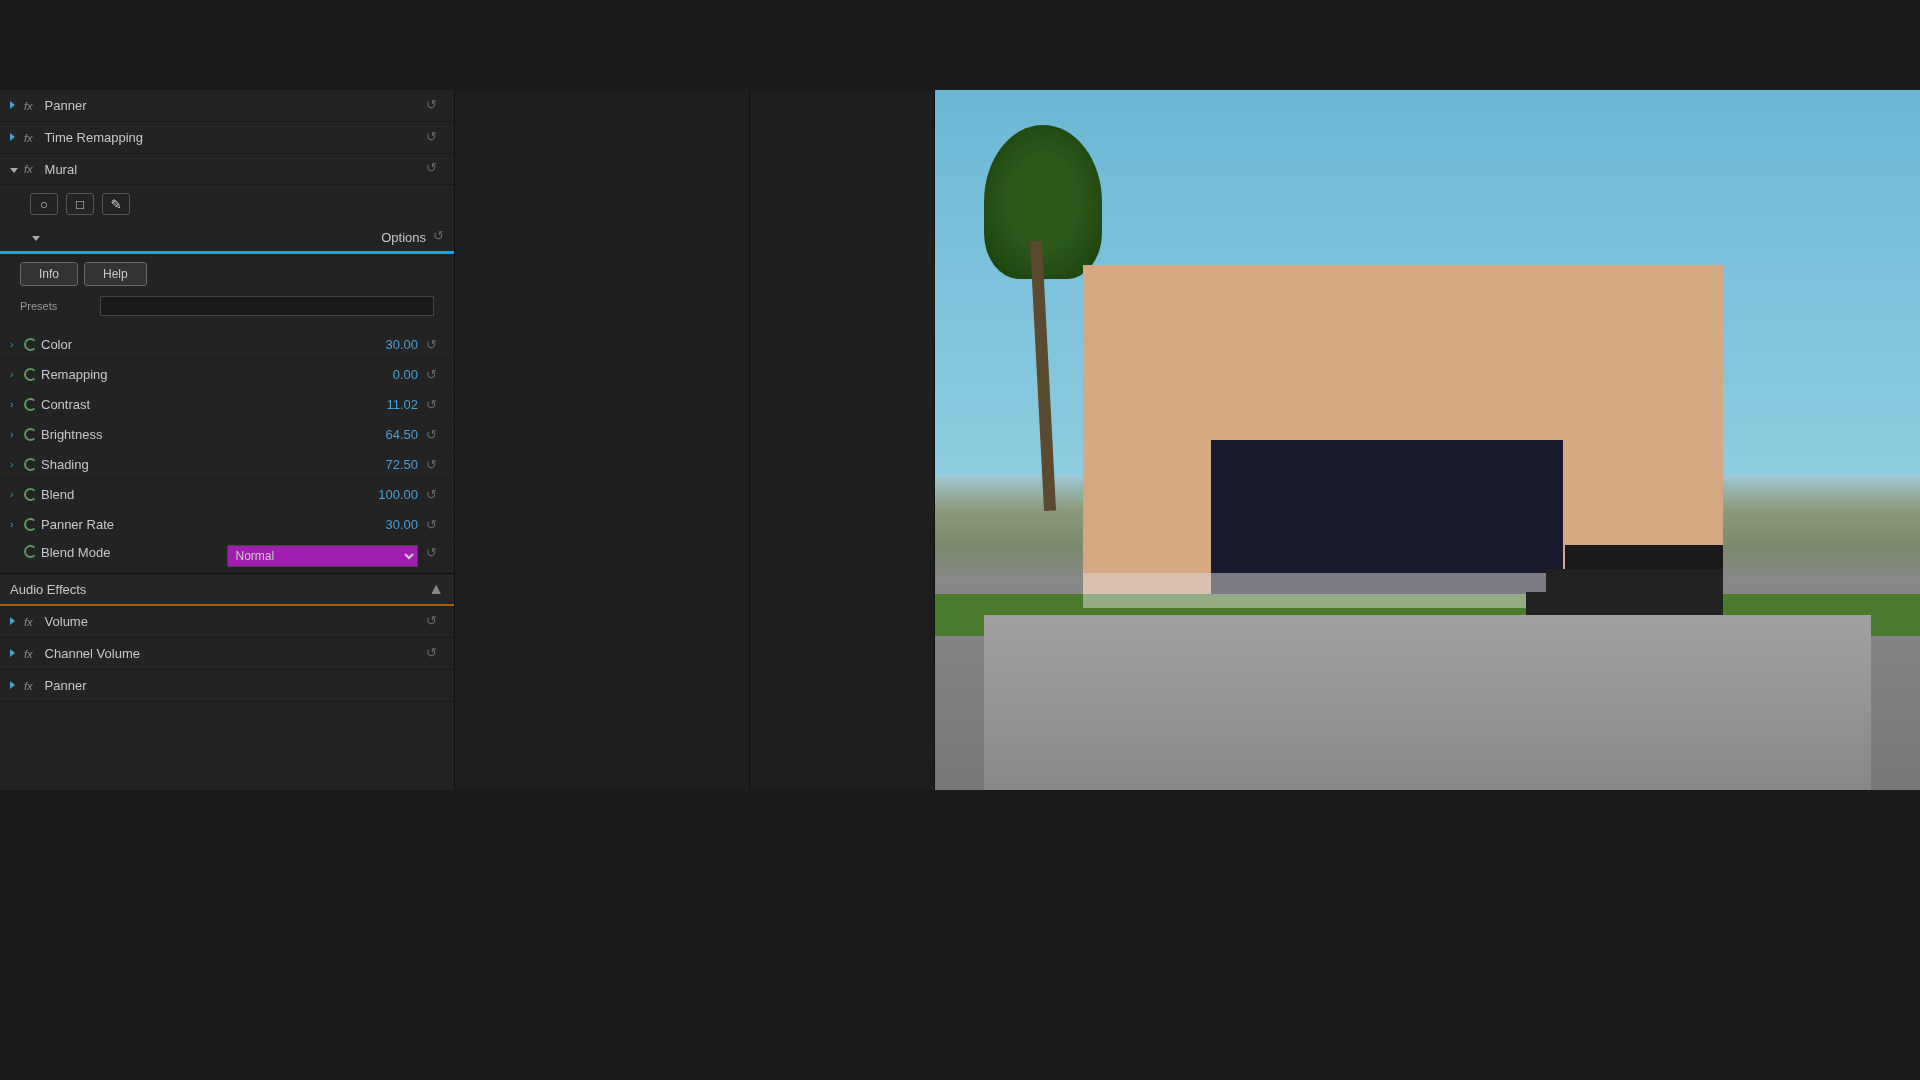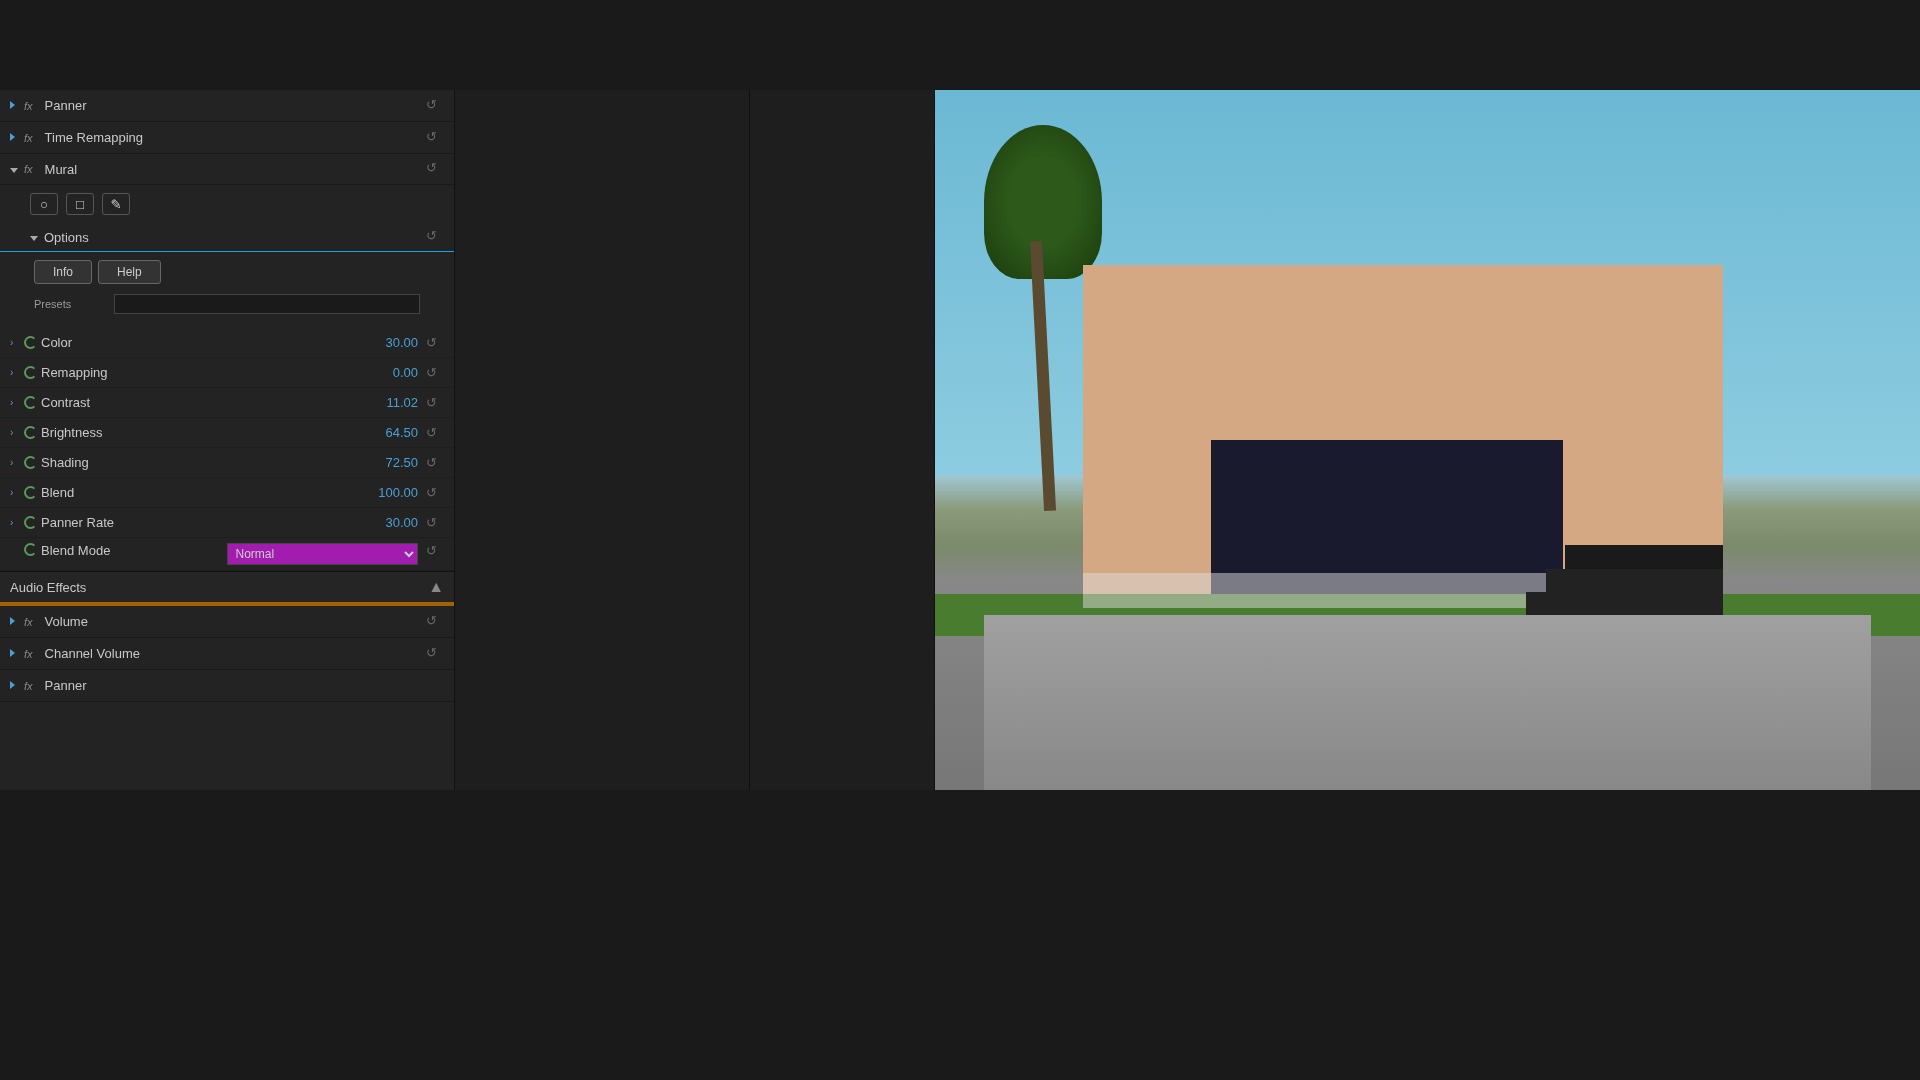--- a/index.html
+++ b/index.html
@@ -110,27 +110,28 @@
       align-items: center;
       justify-content: center;
       color: #ccc;
     }
 
     
     .options-header {
       display: flex;
       align-items: center;
       padding: 5px 10px 5px 30px;
-      border-bottom: 1px solid #0ea5e9;
+      border-bottom: 3px solid #0ea5e9;
+      text-align: right;
     }
 
     .options-header .expand-arrow { color: #aaa; }
 
     .options-content {
-      padding: 8px 34px;
+      padding: 8px 20px;
     }
 
     .button-row {
       display: flex;
       gap: 6px;
       margin-bottom: 10px;
     }
 
     .btn-info, .btn-help {
       padding: 4px 18px;
@@ -221,21 +222,21 @@
       margin-right: 8px;
     }
 
     
     .audio-effects-header {
       display: flex;
       align-items: center;
       padding: 6px 10px;
       background: #252525;
       border-top: 1px solid #111;
-      border-bottom: 4px solid #a16207;
+      border-bottom: 2px solid #a16207;
     }
 
     .audio-effects-label {
       flex: 1;
       color: #c8c8c8;
       font-size: 13px;
     }
 
     .collapse-btn {
       color: #888;

